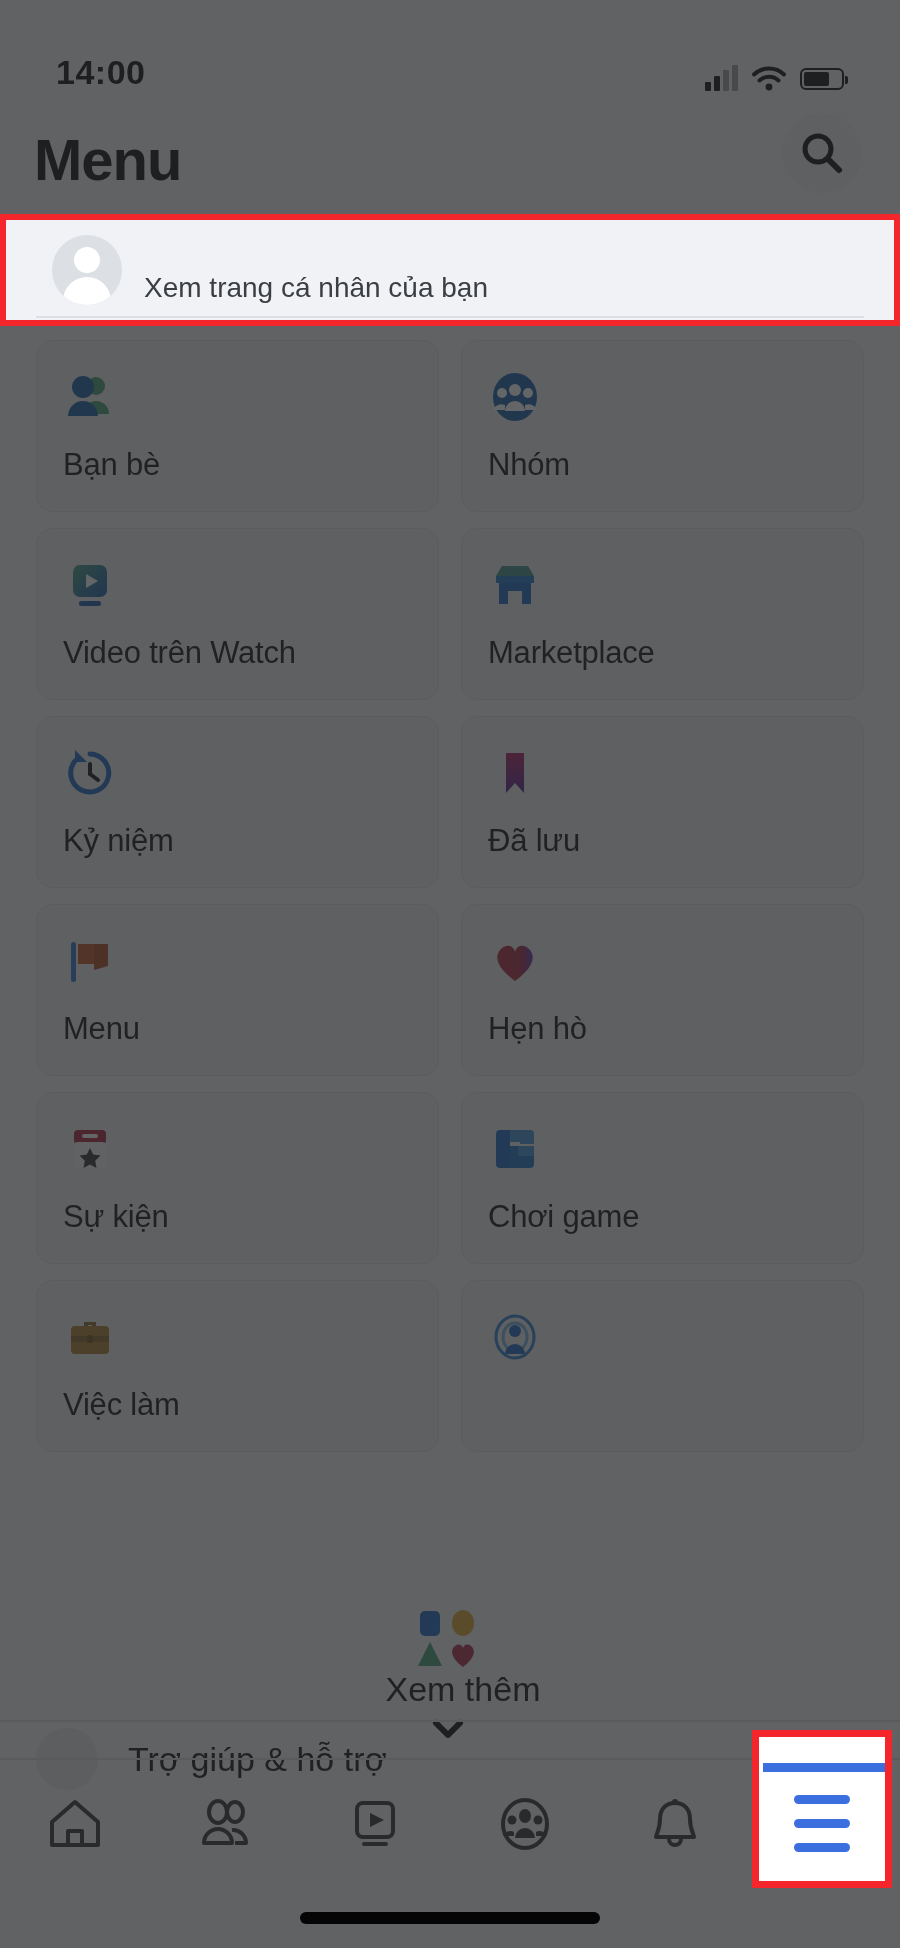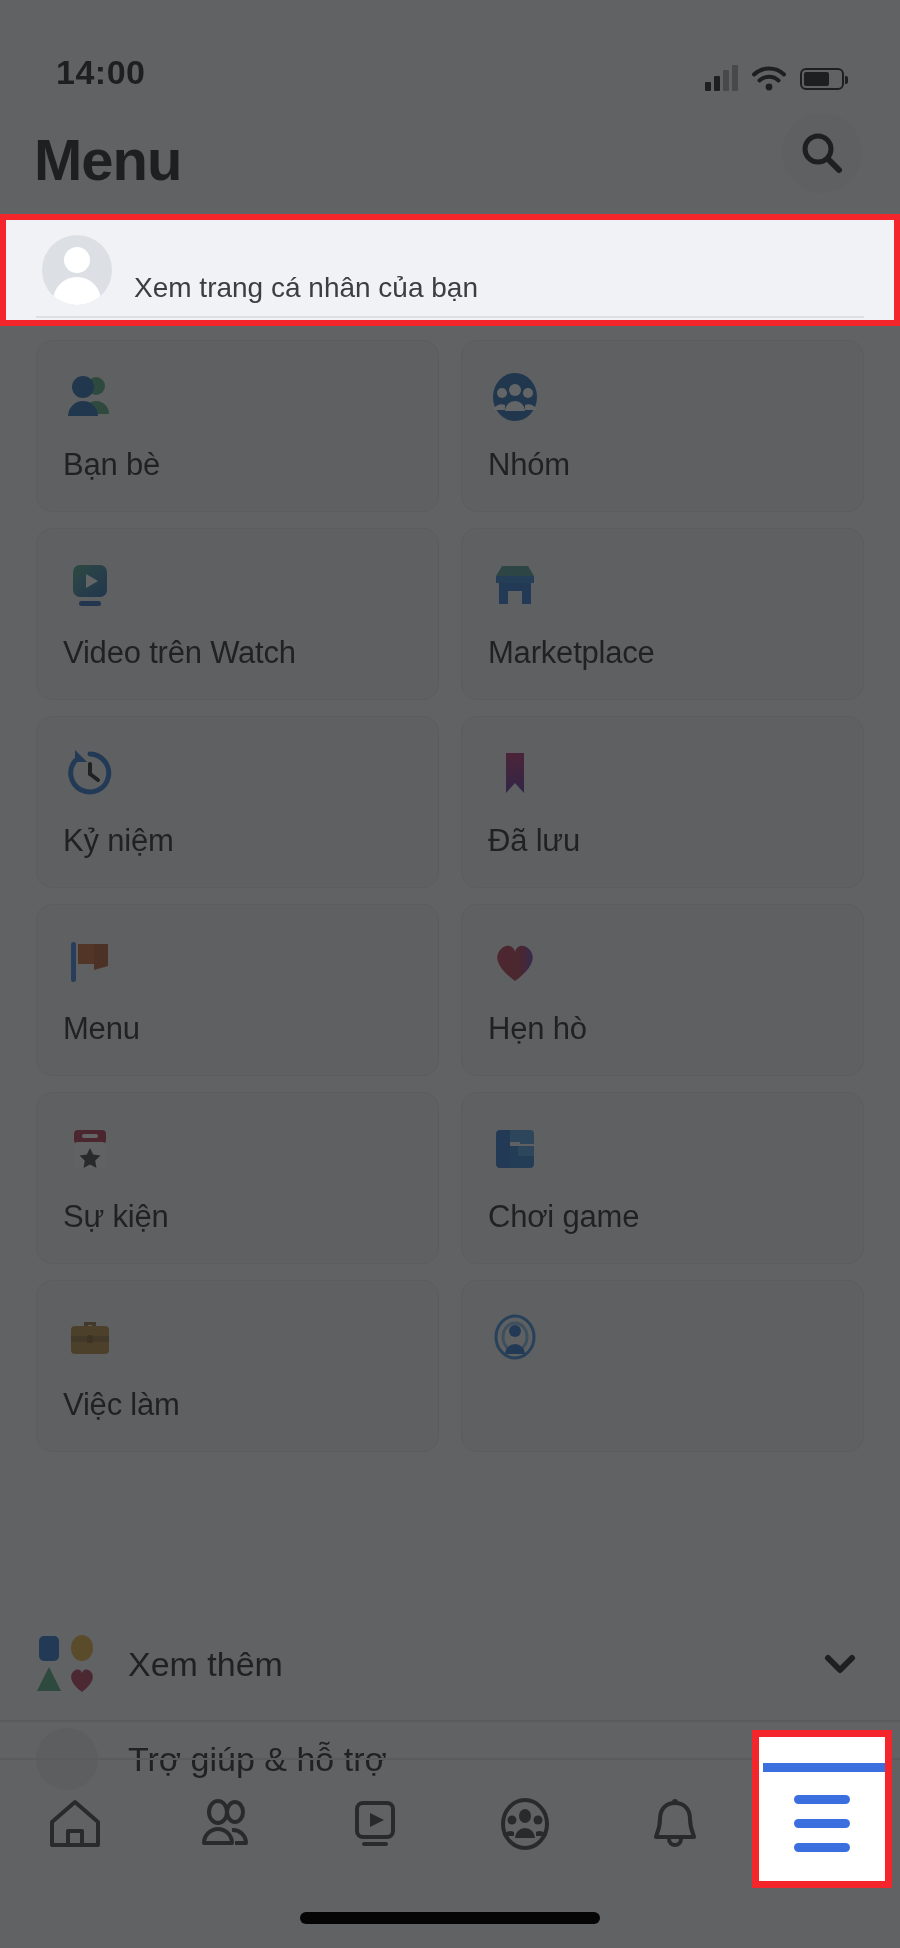--- a/index.html
+++ b/index.html
@@ -67,21 +67,21 @@
 
   
   .profile-highlight {
     position: absolute; left: 0; top: 214px; width: 900px; height: 112px;
     border: 6px solid #f5252c;
     background: #f0f2f5;
     z-index: 60;
   }
   .profile-row {
     position: relative; width: 100%; height: 100%;
-    display: flex; align-items: center; padding: 0 28px 0 36px;
+    display: flex; align-items: center; padding: 0 28px 0 46px;
     background: #f0f2f5;
   }
   .avatar {
     width: 70px; height: 70px; border-radius: 50%;
     background: #dcdfe3; position: relative; flex: 0 0 70px; overflow: hidden;
   }
   .avatar .head { position:absolute; width:26px; height:26px; border-radius:50%;
     background:#fff; left:22px; top:12px; }
   .avatar .body { position:absolute; width:48px; height:36px; border-radius:24px 24px 0 0;
     background:#fff; left:11px; top:42px; }
@@ -106,21 +106,21 @@
     border: 1px solid #dddfe3;
     padding: 28px 26px 0 26px;
     display: flex; flex-direction: column; justify-content: flex-start;
   }
   .tile .ic { height: 56px; display:flex; align-items:center; }
   .tile .lbl { font-size: 31px; color: #0b0c0d; margin-top: 22px; letter-spacing: -.2px; }
 
   
   .seemore {
     position: absolute; left: 0; top: 1608px; width: 900px; height: 112px;
-    display: flex; align-items: center; padding: 0 40px 0 36px;
+    display: flex; align-items: center; padding: 0 40px 0 36px; flex-direction: column;
   }
   .seemore .shapes { width: 62px; height: 62px; position: relative; flex: 0 0 62px; }
   .seemore .lbl { font-size: 34px; color: #0b0c0d; margin-left: 30px; flex: 1; }
   .seemore .chev { width: 40px; height: 40px; display:flex; align-items:center; justify-content:center; }
   .seemore-rule { position:absolute; left:0; top:1720px; width:900px; height:2px; background:#d9dbdf; }
 
   
   .partial-row {
     position: absolute; left: 0; top: 1724px; width: 900px; height: 70px;
     display: flex; align-items: center; padding: 0 36px; overflow: hidden;

